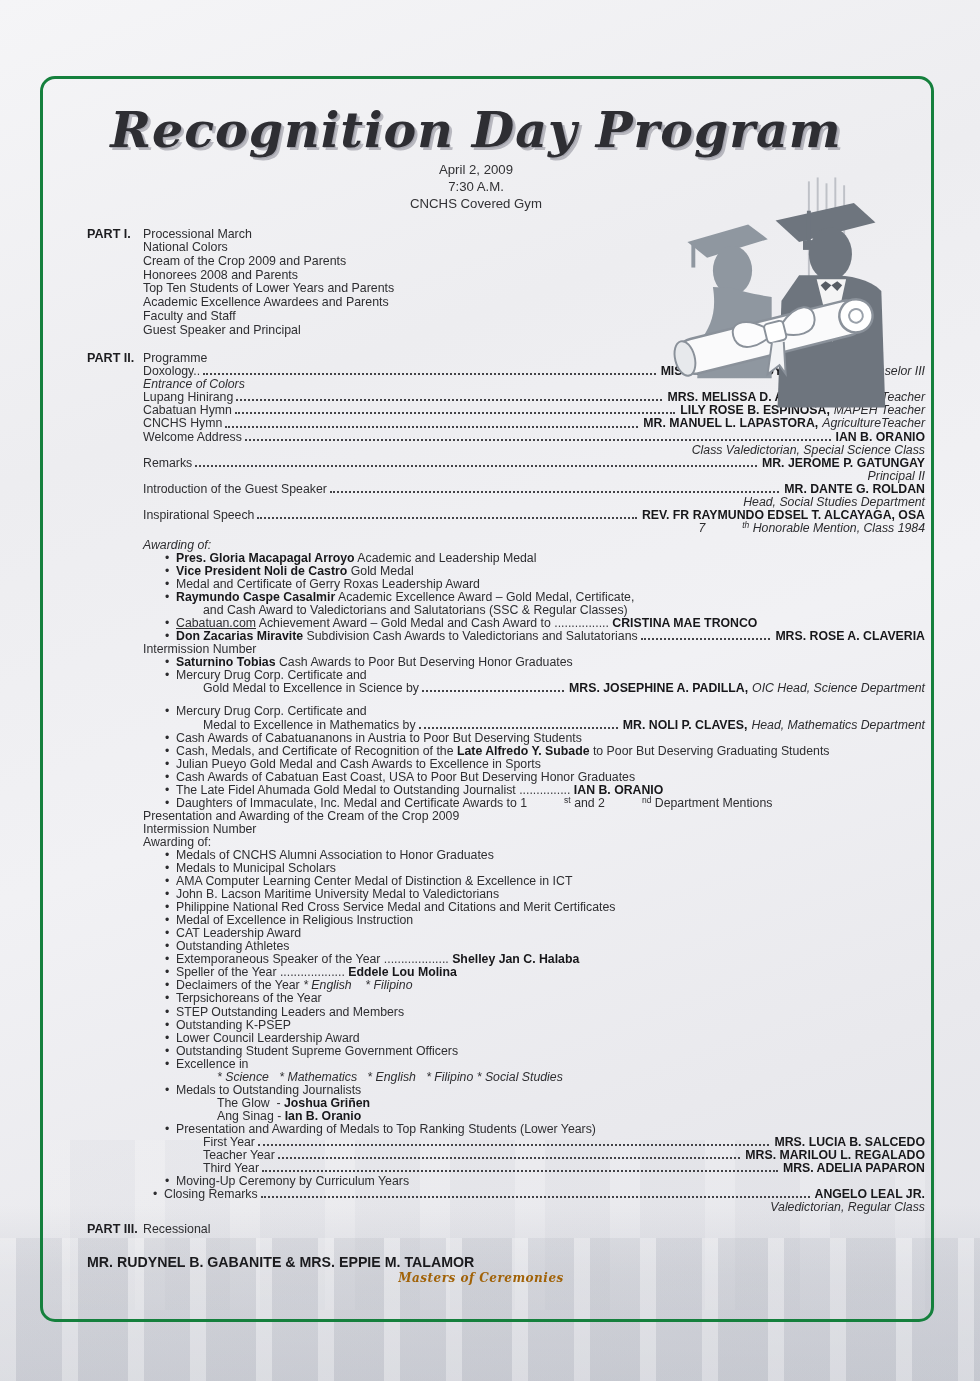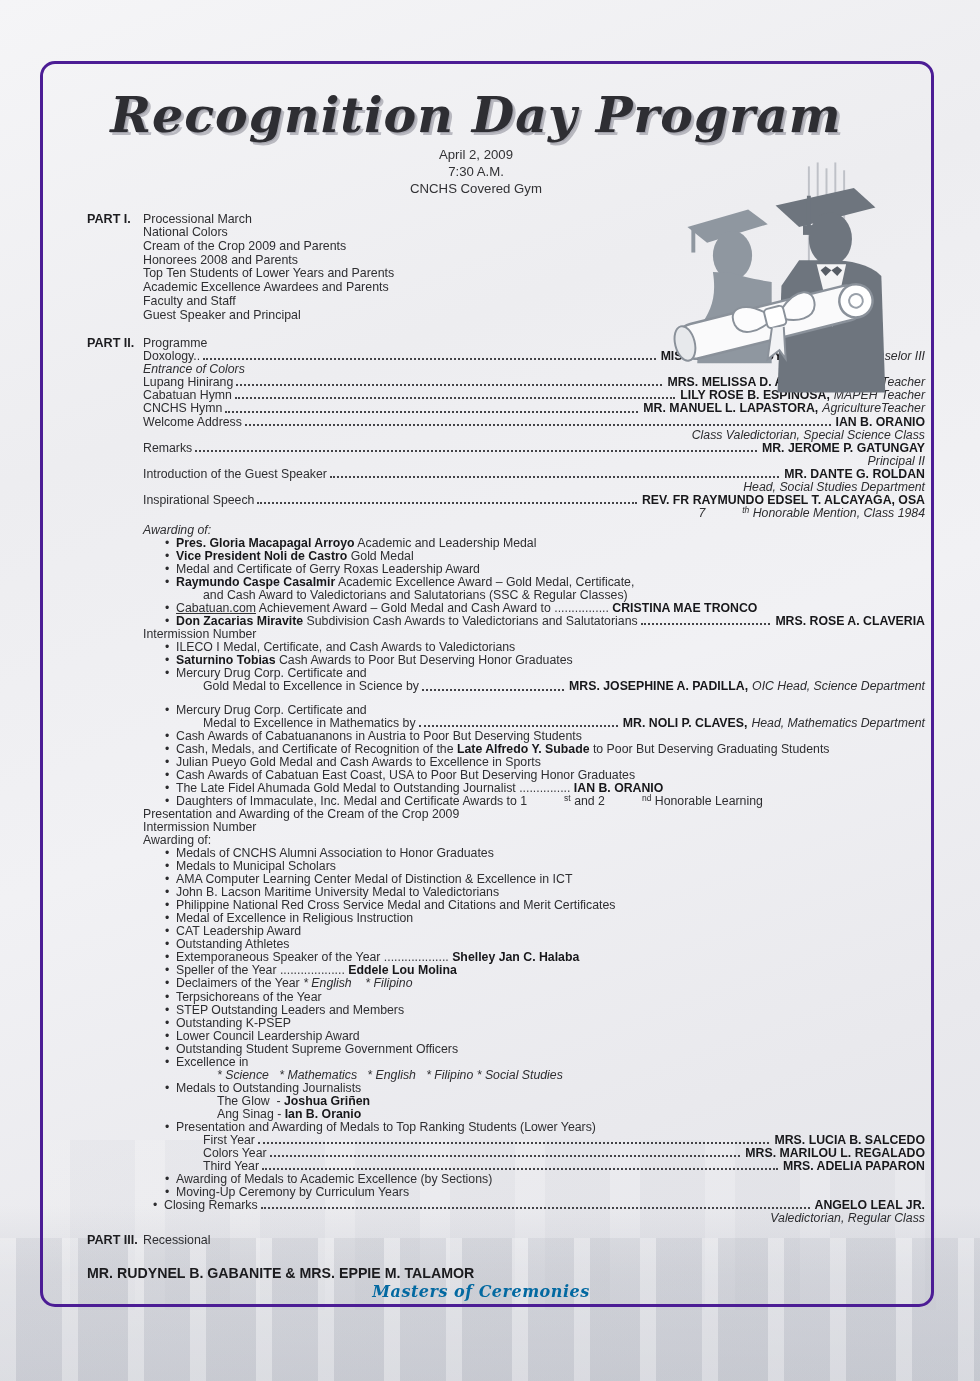--- a/index.html
+++ b/index.html
@@ -8,22 +8,22 @@
        background:linear-gradient(160deg,#f5f5f7 0%,#ededf0 28%,#f1f1f4 52%,#e9e9ed 78%,#e2e3e8 100%);}
   .page{position:absolute;inset:0;}
   
   .wm-low{position:absolute;left:0;right:0;top:1205px;height:176px;pointer-events:none;
      background:linear-gradient(180deg,rgba(190,193,201,0) 0,rgba(186,189,198,.30) 70px,rgba(176,180,190,.42) 100%);}
   .wm-stripes{position:absolute;left:0;right:0;top:1238px;height:143px;pointer-events:none;opacity:.45;
      background:repeating-linear-gradient(90deg,rgba(255,255,255,.55) 0 16px,rgba(168,172,183,.38) 16px 62px,rgba(255,255,255,.5) 62px 78px,rgba(152,157,168,.32) 78px 128px);}
   .wm-mid{position:absolute;left:40px;right:44px;top:1140px;height:170px;pointer-events:none;opacity:.22;
      background:repeating-linear-gradient(90deg,rgba(255,255,255,.4) 0 30px,rgba(176,180,190,.35) 30px 95px);}
 
-  .sheet{position:absolute;left:40px;top:61px;width:894px;height:1246px;box-sizing:border-box;
-         border:3px solid #4c1d95;border-radius:15px;padding:20px 6px 0 44px;}
+  .sheet{position:absolute;left:40px;top:76px;width:894px;height:1246px;box-sizing:border-box;
+         border:3px solid #15803d;border-radius:15px;padding:20px 6px 0 44px;}
 
   .title{margin:2px 60px 0 0;text-align:center;font-family:"DejaVu Serif", serif;
          font-style:italic;font-weight:700;font-size:49px;line-height:58px;letter-spacing:1px;color:#2e2e33;
          text-shadow:3px 3px 0 rgba(138,138,150,.55),1px 1px 0 rgba(120,120,132,.45);}
   .dateblock{margin:2px 60px 0 0;text-align:center;font-size:13.2px;line-height:17.2px;color:#323235;}
 
   .grads{position:absolute;right:34px;top:96px;width:235px;height:235px;pointer-events:none;}
 
   .part{display:flex;margin-top:15px;}
   .plabel{flex:none;width:56px;font-weight:bold;font-size:12.6px;line-height:13.7px;color:#1d1d20;}
@@ -47,21 +47,21 @@
   .flexr .nm{margin-left:2px;}
   .rl{font-style:italic;color:#2c2c2f;white-space:nowrap;margin-left:4px;font-weight:normal;}
   .sub-right{text-align:right;font-style:italic;color:#2c2c2f;}
   .mdots{color:#3c3c40;}
   sup{font-size:8.5px;line-height:0;vertical-align:4px;margin-left:37px;}
   .gap-top4{margin-top:4px;}
   .gap-top10{margin-top:10px;}
   .part3{margin-top:9px;}
   .emcees{margin:17px 50px 0 0;font-weight:bold;font-size:14.2px;color:#1b1b1e;}
   .emrole{margin:1px 50px 0 0;text-align:center;font-family:"DejaVu Serif", serif;font-style:italic;
-          font-weight:bold;font-size:16px;color:#0369a1;letter-spacing:.5px;}
+          font-weight:bold;font-size:12px;color:#a16207;letter-spacing:.5px;}
 </style>
 </head>
 <body>
 
 <div class="page">
   <div class="wm-mid"></div>
   <div class="wm-low"></div>
   <div class="wm-stripes"></div>
 
   <div class="sheet">
@@ -189,21 +189,20 @@
         <div class="r b"><span class="bu">•</span><span class="ul">Cabatuan.com</span><span> Achievement Award – Gold Medal and Cash Award to </span><span class="mdots">................</span> <span class="nm">CRISTINA MAE TRONCO</span></div>
         <div class="r b flexr">
           <span class="bu">•</span>
           <span class="lbl"><span class="bold">Don Zacarias Miravite</span><span> Subdivision Cash Awards to Valedictorians and Salutatorians</span></span>
           <span class="dots"></span>
           <span class="nm">MRS. ROSE A. CLAVERIA</span>
         </div>
 
         <div class="r">Intermission Number</div>
 
-        <div class="r b"><span class="bu">•</span><span>ILECO I Medal, Certificate, and Cash Awards to Valedictorians</span></div>
         <div class="r b"><span class="bu">•</span><span class="bold">Saturnino Tobias</span><span> Cash Awards to Poor But Deserving Honor Graduates</span></div>
         <div class="r b"><span class="bu">•</span><span>Mercury Drug Corp. Certificate and</span></div>
         <div class="r cont flexr">
           <span class="lbl">Gold Medal to Excellence in Science by</span>
           <span class="dots"></span>
           <span class="nm">MRS. JOSEPHINE A. PADILLA,</span>
           <span class="rl">OIC Head, Science Department</span>
         </div>
 
         <div class="r b gap-top10"><span class="bu">•</span><span>Mercury Drug Corp. Certificate and</span></div>
@@ -211,21 +210,21 @@
           <span class="lbl">Medal to Excellence in Mathematics by</span>
           <span class="dots"></span>
           <span class="nm">MR. NOLI P. CLAVES,</span>
           <span class="rl">Head, Mathematics Department</span>
         </div>
         <div class="r b"><span class="bu">•</span><span>Cash Awards of Cabatuananons in Austria to Poor But Deserving Students</span></div>
         <div class="r b"><span class="bu">•</span><span>Cash, Medals, and Certificate of Recognition of the </span><span class="bold">Late Alfredo Y. Subade</span><span> to Poor But Deserving Graduating Students</span></div>
         <div class="r b"><span class="bu">•</span><span>Julian Pueyo Gold Medal and Cash Awards to Excellence in Sports</span></div>
         <div class="r b"><span class="bu">•</span><span>Cash Awards of Cabatuan East Coast, USA to Poor But Deserving Honor Graduates</span></div>
         <div class="r b"><span class="bu">•</span><span>The Late Fidel Ahumada Gold Medal to Outstanding Journalist </span><span class="mdots">...............</span> <span class="nm">IAN B. ORANIO</span></div>
-        <div class="r b"><span class="bu">•</span><span>Daughters of Immaculate, Inc. Medal and Certificate Awards to 1</span><sup>st</sup><span> and 2</span><sup>nd</sup><span> Honorable Learning</span></div>
+        <div class="r b"><span class="bu">•</span><span>Daughters of Immaculate, Inc. Medal and Certificate Awards to 1</span><sup>st</sup><span> and 2</span><sup>nd</sup><span> Department Mentions</span></div>
 
         <div class="r">Presentation and Awarding of the Cream of the Crop 2009</div>
         <div class="r">Intermission Number</div>
         <div class="r">Awarding of:</div>
 
         <div class="r b"><span class="bu">•</span><span>Medals of CNCHS Alumni Association to Honor Graduates</span></div>
         <div class="r b"><span class="bu">•</span><span>Medals to Municipal Scholars</span></div>
         <div class="r b"><span class="bu">•</span><span>AMA Computer Learning Center Medal of Distinction &amp; Excellence in ICT</span></div>
         <div class="r b"><span class="bu">•</span><span>John B. Lacson Maritime University Medal to Valedictorians</span></div>
         <div class="r b"><span class="bu">•</span><span>Philippine National Red Cross Service Medal and Citations and Merit Certificates</span></div>
@@ -245,30 +244,29 @@
         <div class="r b"><span class="bu">•</span><span>Medals to Outstanding Journalists</span></div>
         <div class="r cont2"><span class="keepsp">The Glow  - </span><span class="nm">Joshua Griñen</span></div>
         <div class="r cont2"><span class="keepsp">Ang Sinag - </span><span class="nm">Ian B. Oranio</span></div>
         <div class="r b"><span class="bu">•</span><span>Presentation and Awarding of Medals to Top Ranking Students (Lower Years)</span></div>
         <div class="r cont flexr">
           <span class="lbl">First Year</span>
           <span class="dots"></span>
           <span class="nm">MRS. LUCIA B. SALCEDO</span>
         </div>
         <div class="r cont flexr">
-          <span class="lbl">Colors Year</span>
+          <span class="lbl">Teacher Year</span>
           <span class="dots"></span>
           <span class="nm">MRS. MARILOU L. REGALADO</span>
         </div>
         <div class="r cont flexr">
           <span class="lbl">Third Year</span>
           <span class="dots"></span>
           <span class="nm">MRS. ADELIA PAPARON</span>
         </div>
-        <div class="r b"><span class="bu">•</span><span>Awarding of Medals to Academic Excellence (by Sections)</span></div>
         <div class="r b"><span class="bu">•</span><span>Moving-Up Ceremony by Curriculum Years</span></div>
         <div class="r b2 flexr">
           <span class="bu">•</span>
           <span class="lbl">Closing Remarks</span>
           <span class="dots"></span>
           <span class="nm">ANGELO LEAL JR.</span>
         </div>
         <div class="r sub-right">Valedictorian, Regular Class</div>
       </div>
     </div>

